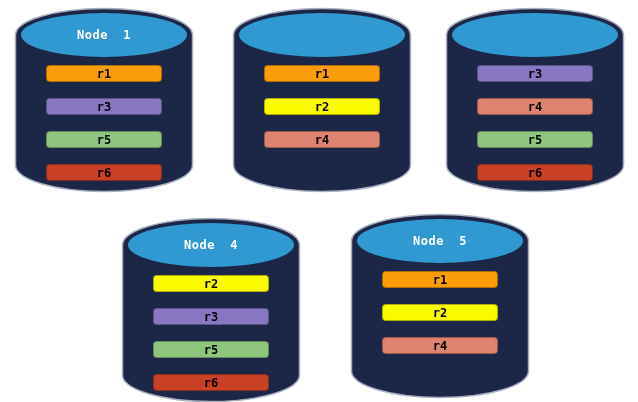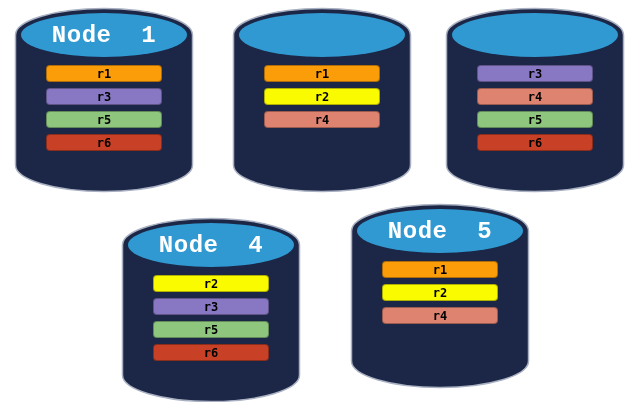--- a/index.html
+++ b/index.html
@@ -9,32 +9,31 @@
     font-family:"DejaVu Sans Mono","Liberation Mono",monospace;
   }
   .canvas{
     position:relative;width:638px;height:402px;background:#ffffff;overflow:hidden;
   }
   .node{position:absolute;width:180px;height:186px;}
   .pos-0{left:14px;top:7px;}
   .pos-1{left:232px;top:7px;}
   .pos-2{left:445px;top:7px;}
   .pos-3{left:121px;top:217px;}
-  .pos-4{left:350px;top:203px;}
+  .pos-4{left:350px;top:213px;}
   .cyl{position:absolute;left:0;top:0;width:180px;height:186px;display:block;}
   .node-title{
     position:absolute;top:6px;left:0;width:100%;height:44px;
     display:flex;align-items:center;justify-content:center;
-    font-weight:bold;font-size:24px;letter-spacing:0.5px;
+    font-weight:bold;font-size:12px;letter-spacing:0.5px;
     white-space:pre;
-    font-family:Liberation Mono, monospace;
   }
   .bars{
     position:absolute;top:58px;left:32px;width:116px;
-    display:flex;flex-direction:column;gap:6px;
+    display:flex;flex-direction:column;gap:16px;
   }
   .bar{
     height:15px;
     border:1px solid rgba(0,0,0,0.30);
     border-radius:4px;
     display:flex;align-items:center;justify-content:center;
     font-weight:bold;font-size:12px;line-height:1;
   }
 </style>
 </head>

